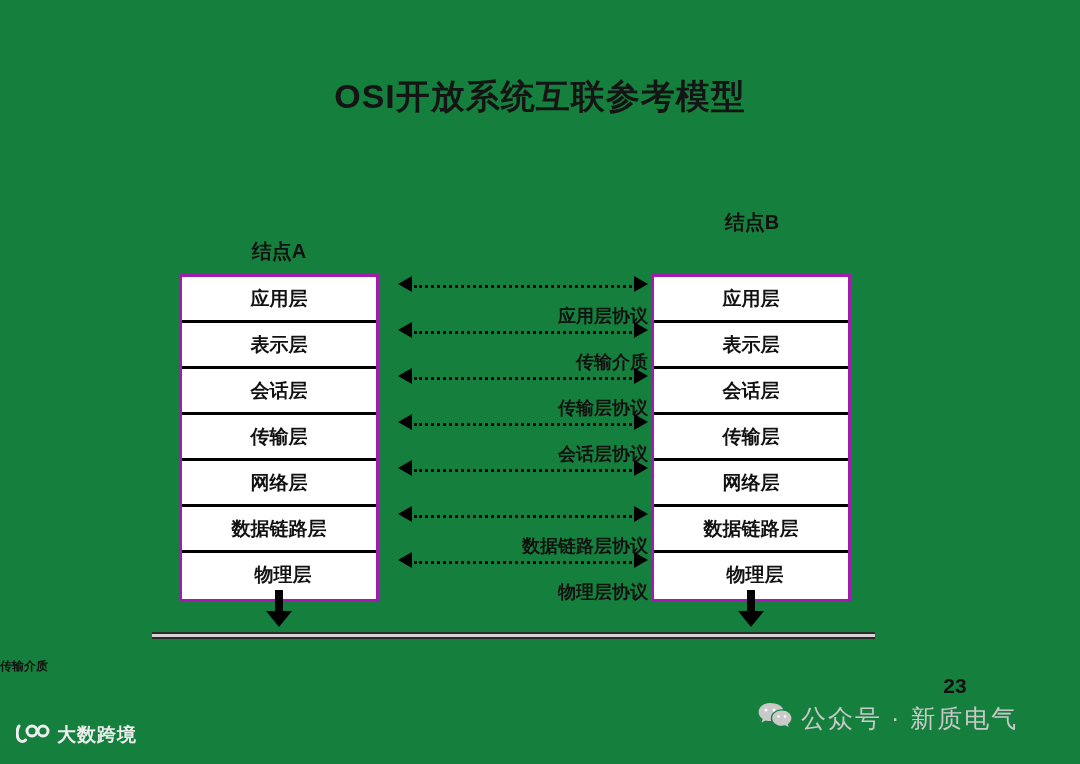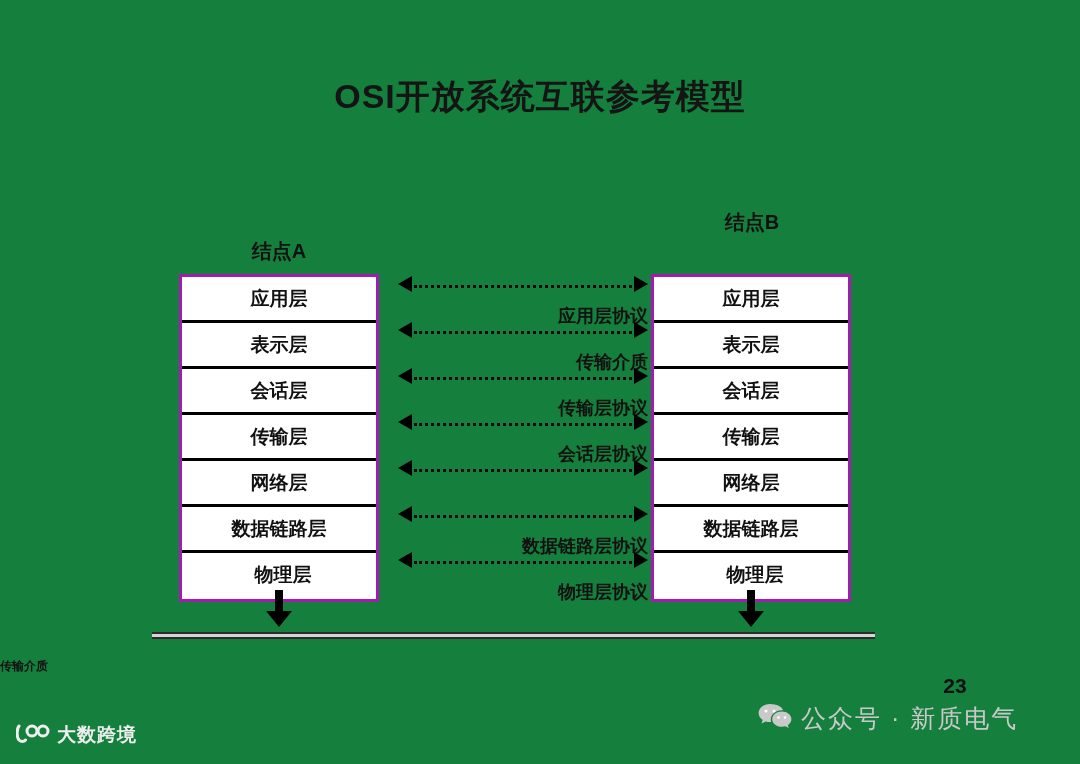--- a/index.html
+++ b/index.html
@@ -191,21 +191,21 @@
     font-weight: bold;
     color: #111111;
   }
 
   
   #wechat-watermark {
     position: absolute;
     left: 758px;
     top: 702px;
     display: flex;
-    align-items: flex-end;
+    align-items: flex-start;
     gap: 9px;
   }
   #wechat-watermark .wm-text {
     font-size: 25px;
     color: #c9c9c9;
     letter-spacing: 2px;
     white-space: nowrap;
   }
   #brand-watermark {
     position: absolute;

